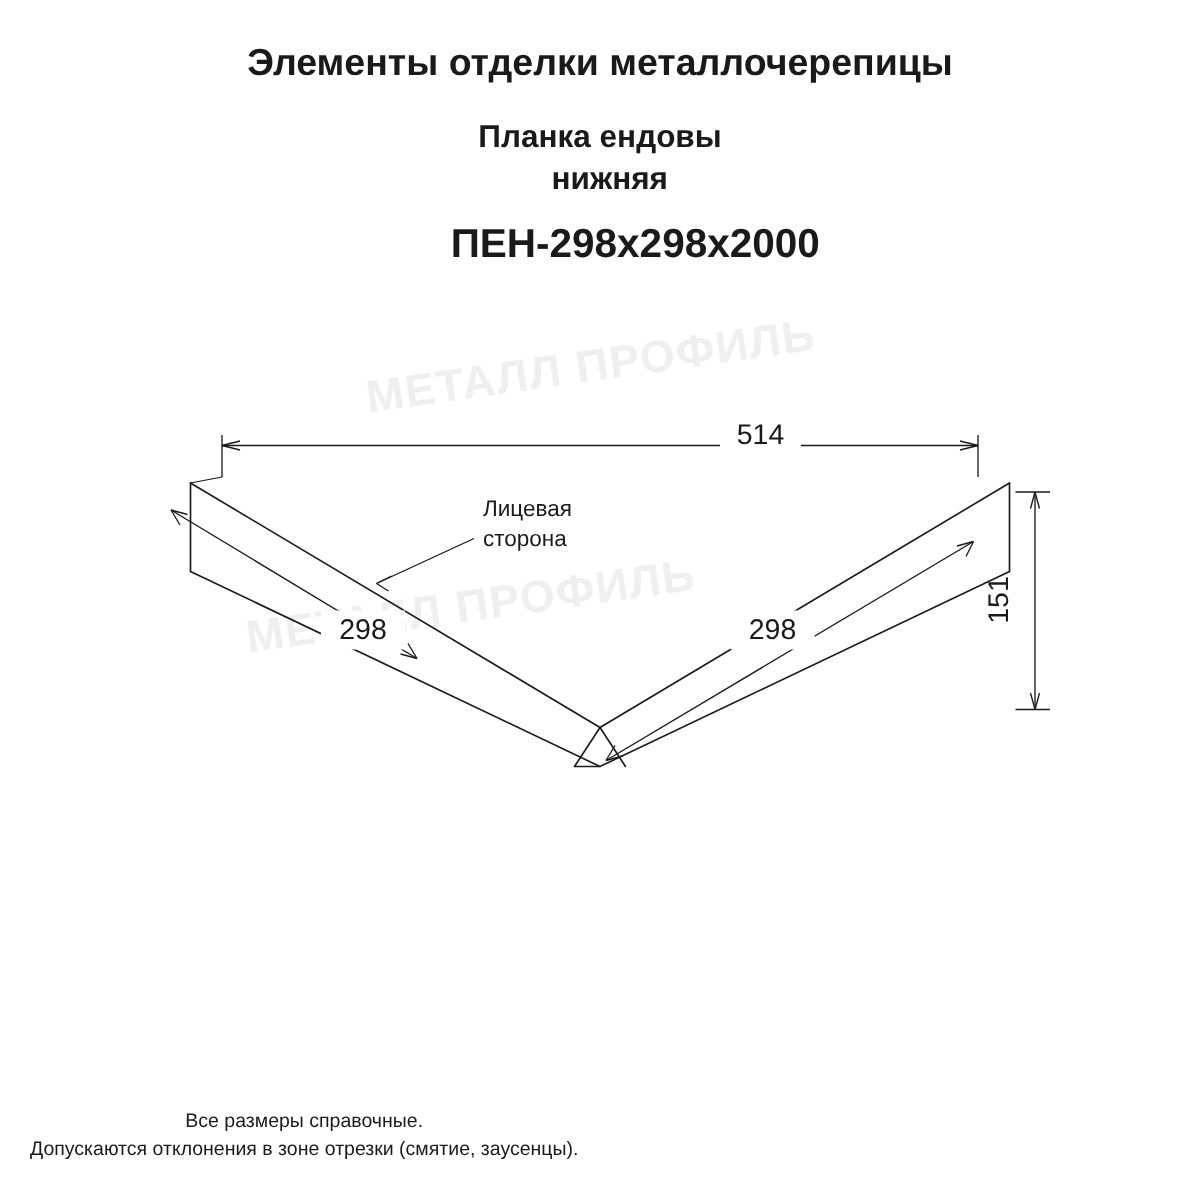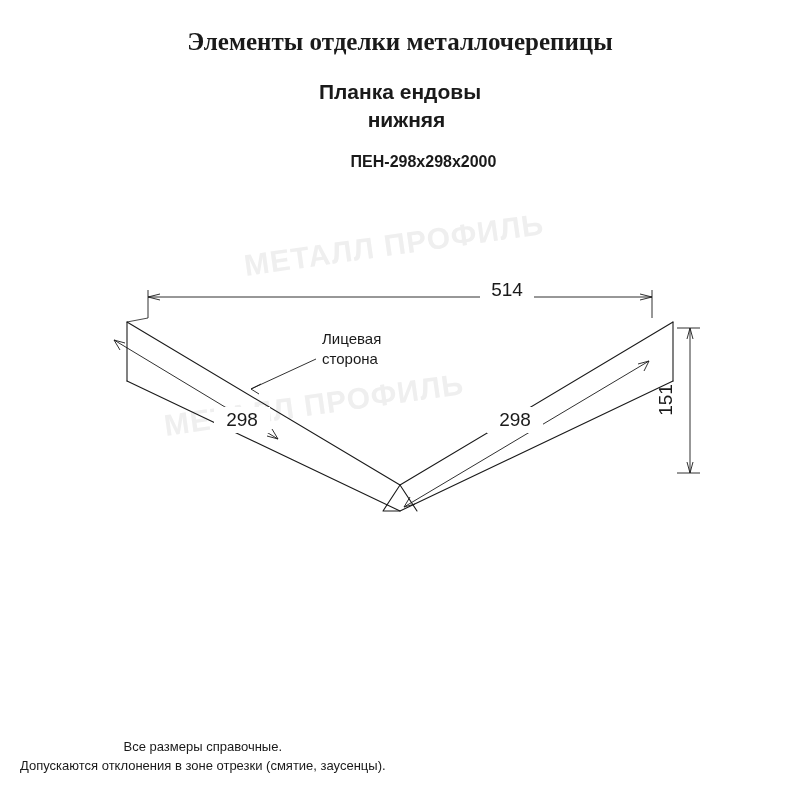--- a/index.html
+++ b/index.html
@@ -24,36 +24,35 @@
     top: 26px;
     left: 0;
     width: 800px;
     text-align: center;
   }
   .title-main {
     font-size: 25px;
     font-weight: bold;
     line-height: 32px;
     letter-spacing: 0px;
-    font-family: Liberation Serif, serif;
   }
   .title-sub {
     font-size: 21px;
     font-weight: bold;
     line-height: 28px;
     margin-top: 20px;
   }
   .title-sub2 {
     font-size: 21px;
     font-weight: bold;
     line-height: 28px;
     padding-left: 13px;
   }
   .title-code {
-    font-size: 16px;
+    font-size: 27px;
     font-weight: bold;
     line-height: 28px;
     margin-top: 14px;
     margin-left: 47px;
   }
   .drawing {
     position: absolute;
     top: 200px;
     left: 0;
     width: 748px;

